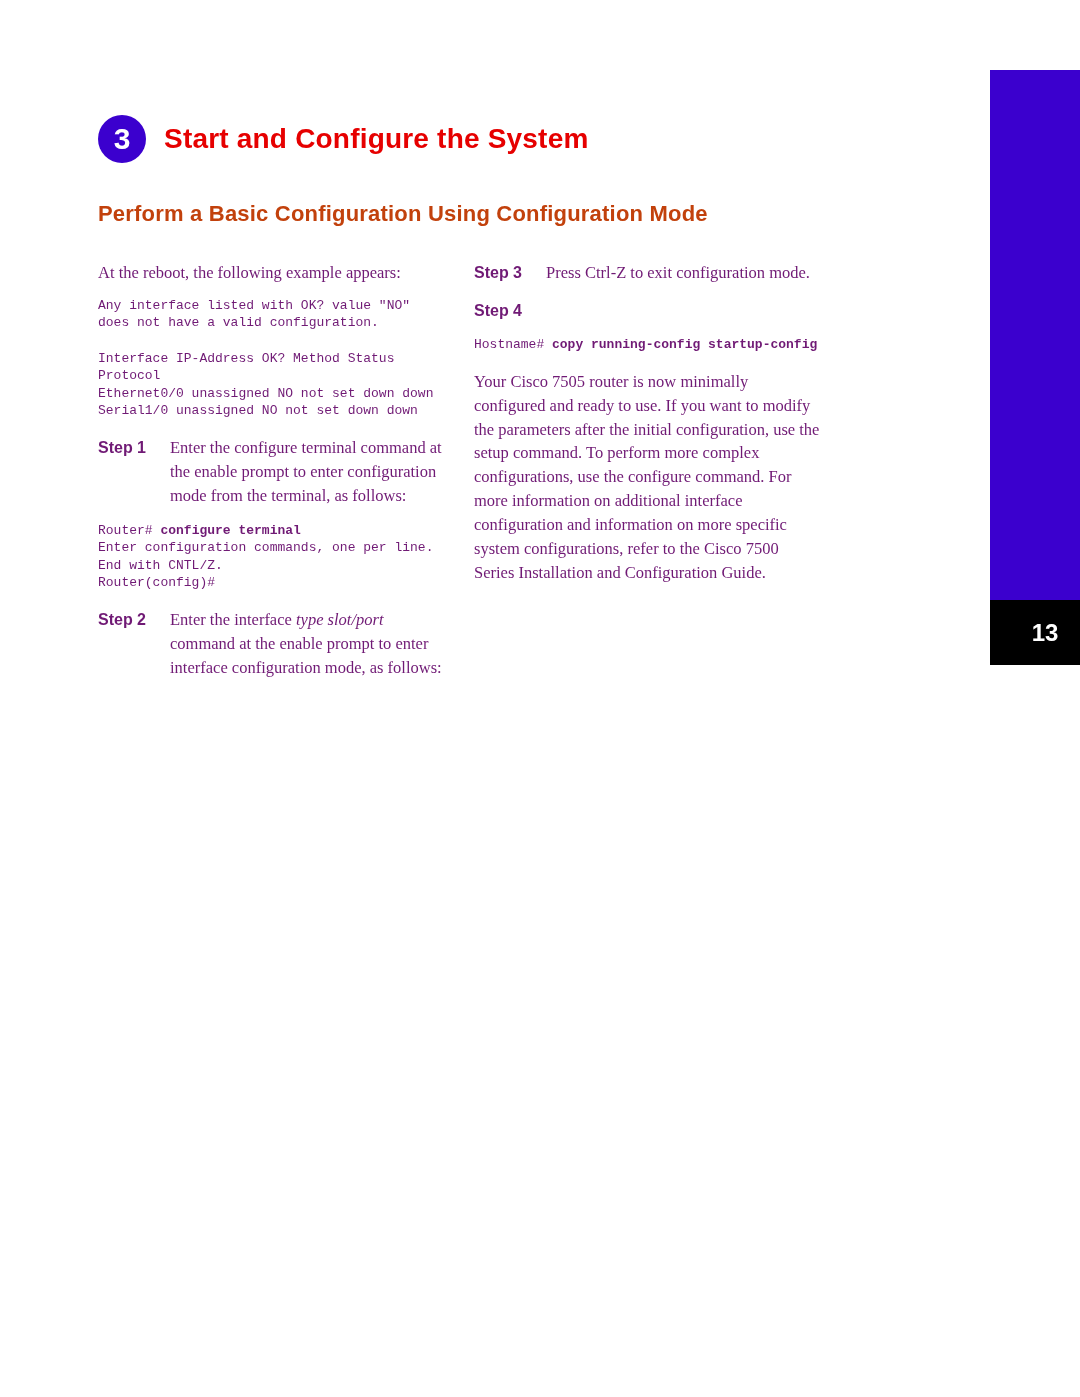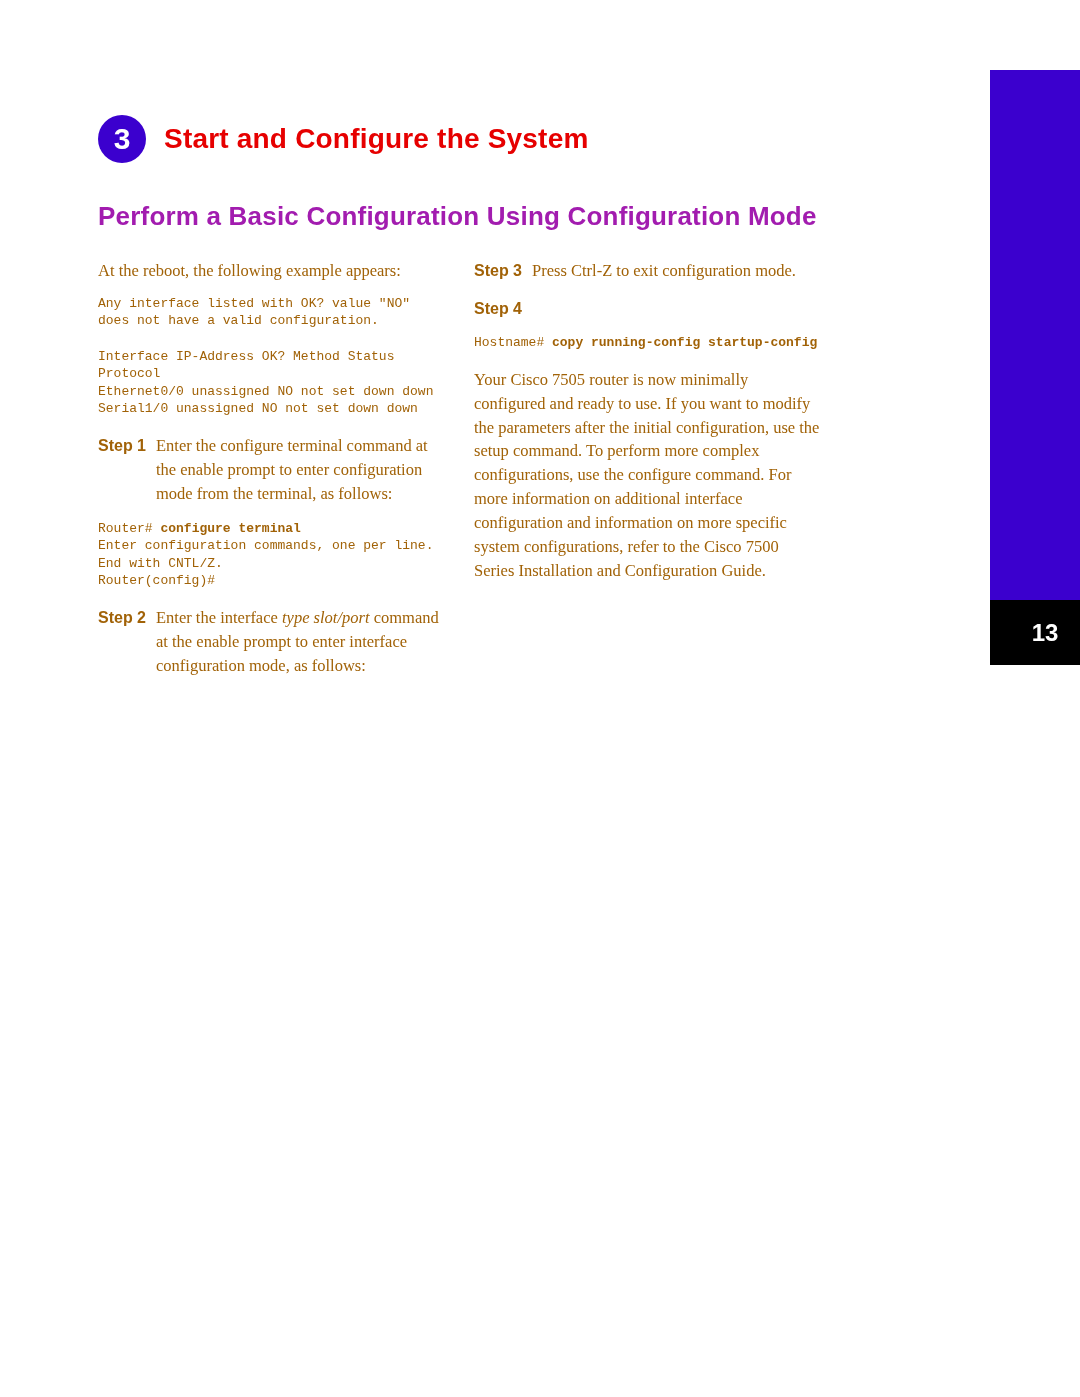--- a/index.html
+++ b/index.html
@@ -59,49 +59,50 @@
       flex-shrink: 0;
     }
     .chapter-title {
       color: #e60000;
       font-family: Arial, Helvetica, sans-serif;
       font-weight: bold;
       font-size: 28px;
       letter-spacing: 0.2px;
     }
     .section-title {
-      color: #a21caf;
+      color: #c2410c;
       font-family: Arial, Helvetica, sans-serif;
       font-weight: bold;
-      font-size: 26px;
-      margin-bottom: 27px;
+      font-size: 22px;
+      margin-bottom: 34px;
       letter-spacing: 0.2px;
     }
     .columns {
       display: flex;
       gap: 30px;
     }
     .col {
       width: 395px;
       font-size: 16.5px;
       line-height: 1.45;
-      color: #a16207;
+      color: #701a75;
     }
     .para { margin-bottom: 12px; }
     .mono {
       font-family: 'Courier New', monospace;
       font-size: 13px;
       line-height: 1.35;
       white-space: pre-wrap;
       margin-bottom: 16px;
     }
     .mono .b { font-weight: bold; margin-top: 38px; }
     .mono .i { font-style: italic; }
     .step-row {
       display: flex;
+      gap: 14px;
       margin-bottom: 14px;
     }
     .step-label {
       font-family: Arial, Helvetica, sans-serif;
       font-weight: bold;
       font-size: 16px;
       flex: 0 0 58px;
       white-space: nowrap;
     }
     .step-body {

